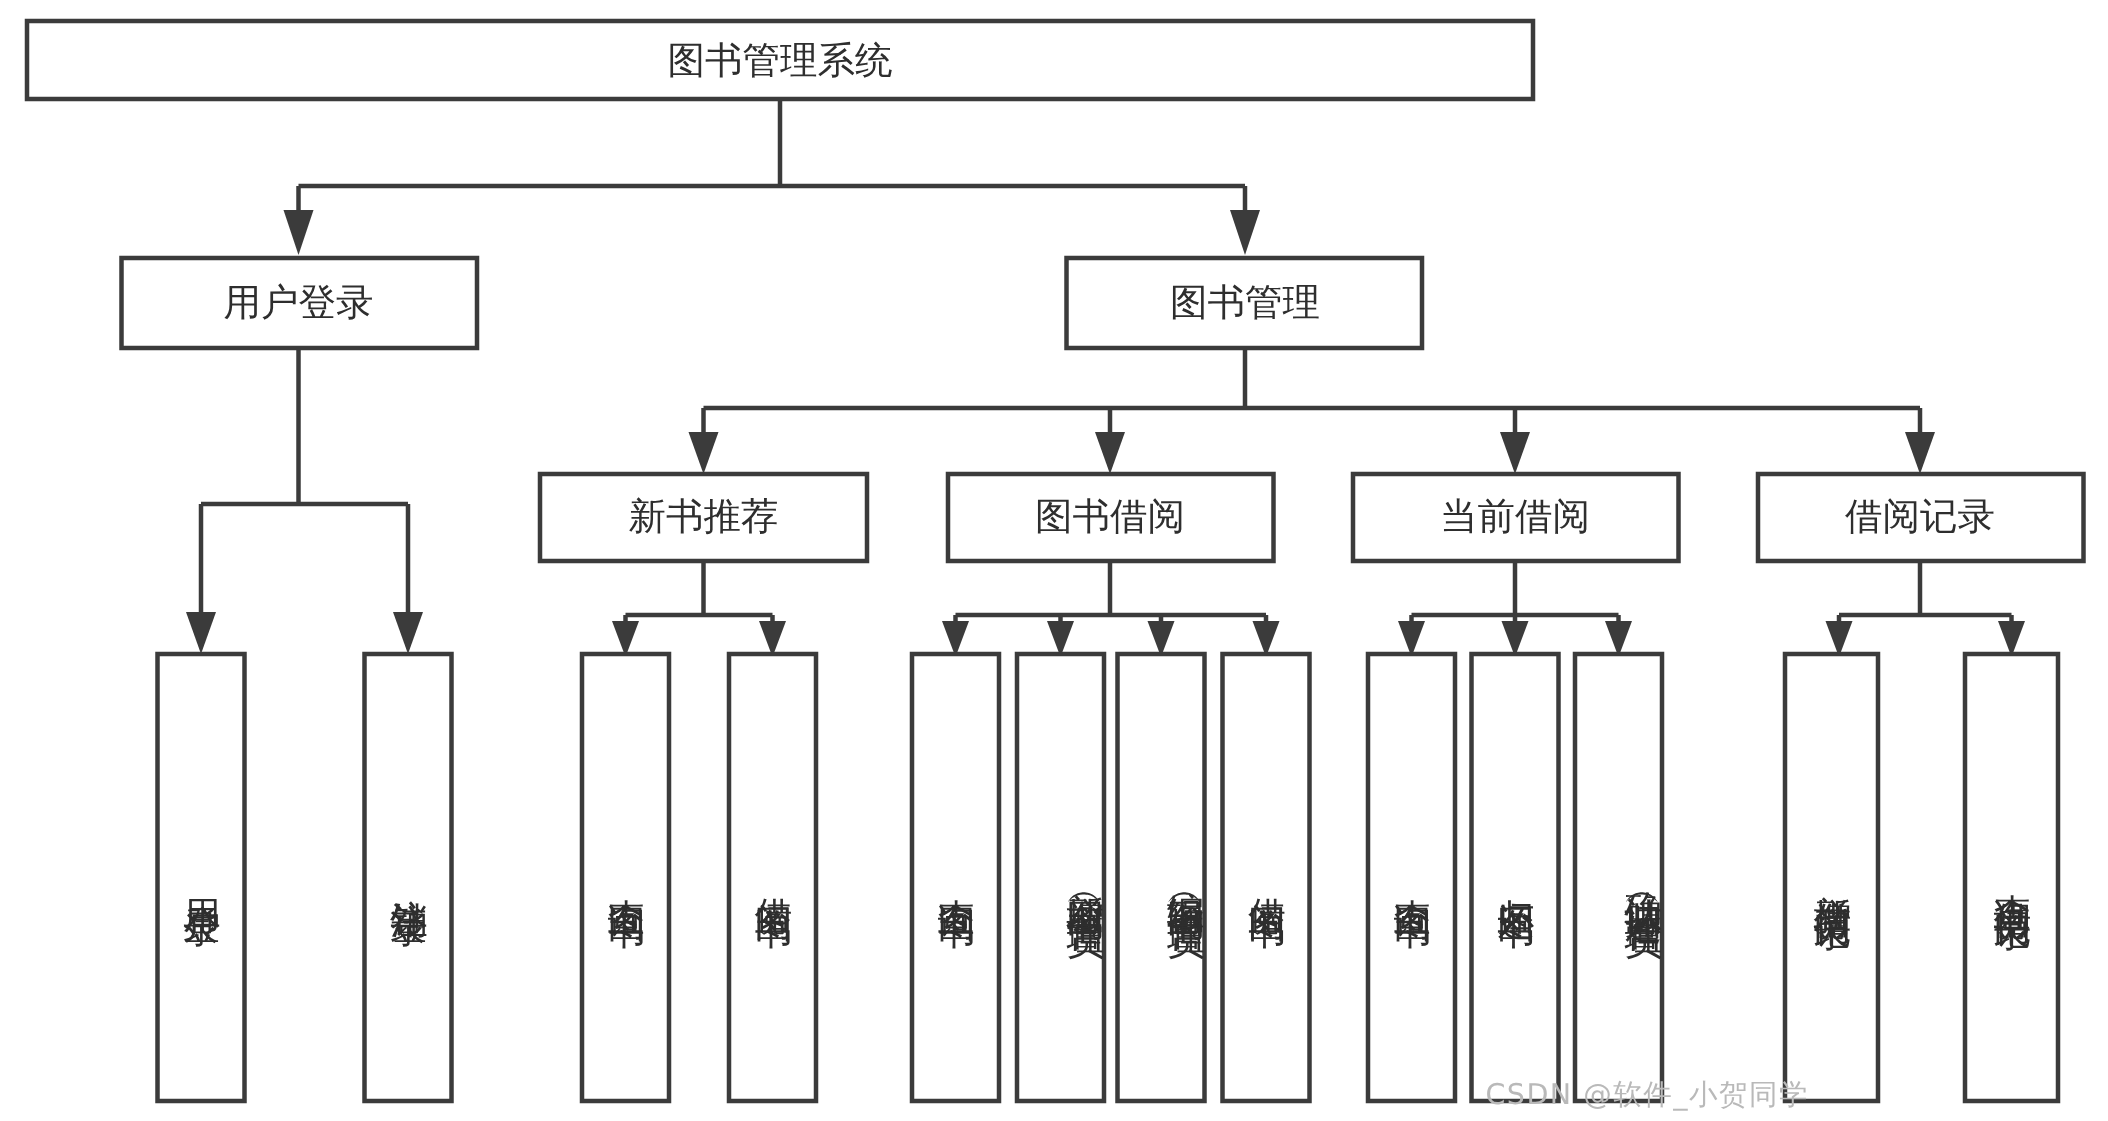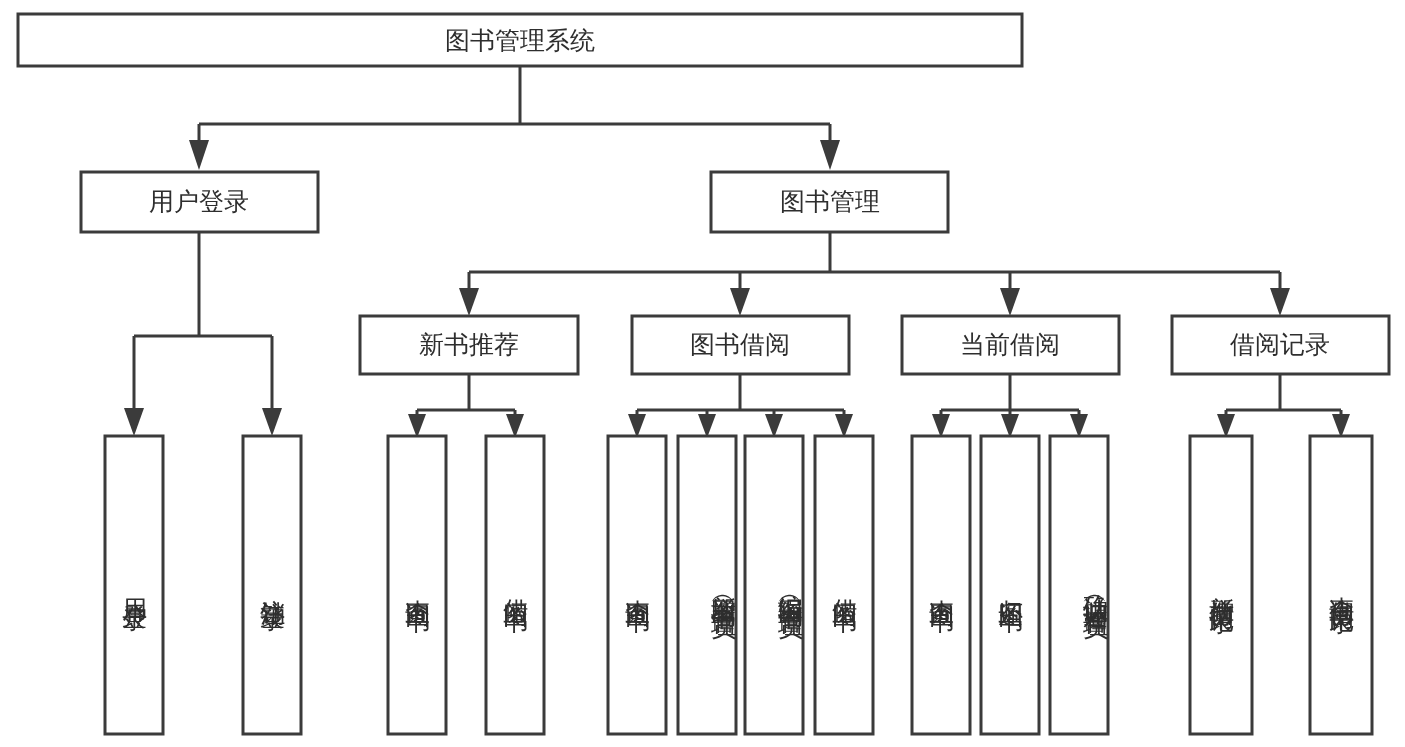--- a/index.html
+++ b/index.html
@@ -206,14 +206,15 @@
   <div class="vlabel" style="left:912px; top:436px; width:58px; height:298px; display:flex; justify-content:center; align-items:center;">查询图书</div>
 
   <div class="vlabel" style="left:981px; top:436px; width:58px; height:298px; display:flex; justify-content:center; align-items:center;">归还图书</div>
 
   <div class="vlabel" style="left:1050px; top:436px; width:58px; height:298px; display:flex; justify-content:center; align-items:flex-start; padding-top:6px; box-sizing:border-box;">确认归还（管理员）</div>
 
   <div class="vlabel" style="left:1190px; top:436px; width:62px; height:298px; display:flex; justify-content:center; align-items:center;">新增借阅记录</div>
 
   <div class="vlabel" style="left:1310px; top:436px; width:62px; height:298px; display:flex; justify-content:center; align-items:center;">查询借阅记录</div>
 
+  <div class="watermark">CSDN @软件_小贺同学</div>
 
 </div>
 
 </body></html>

